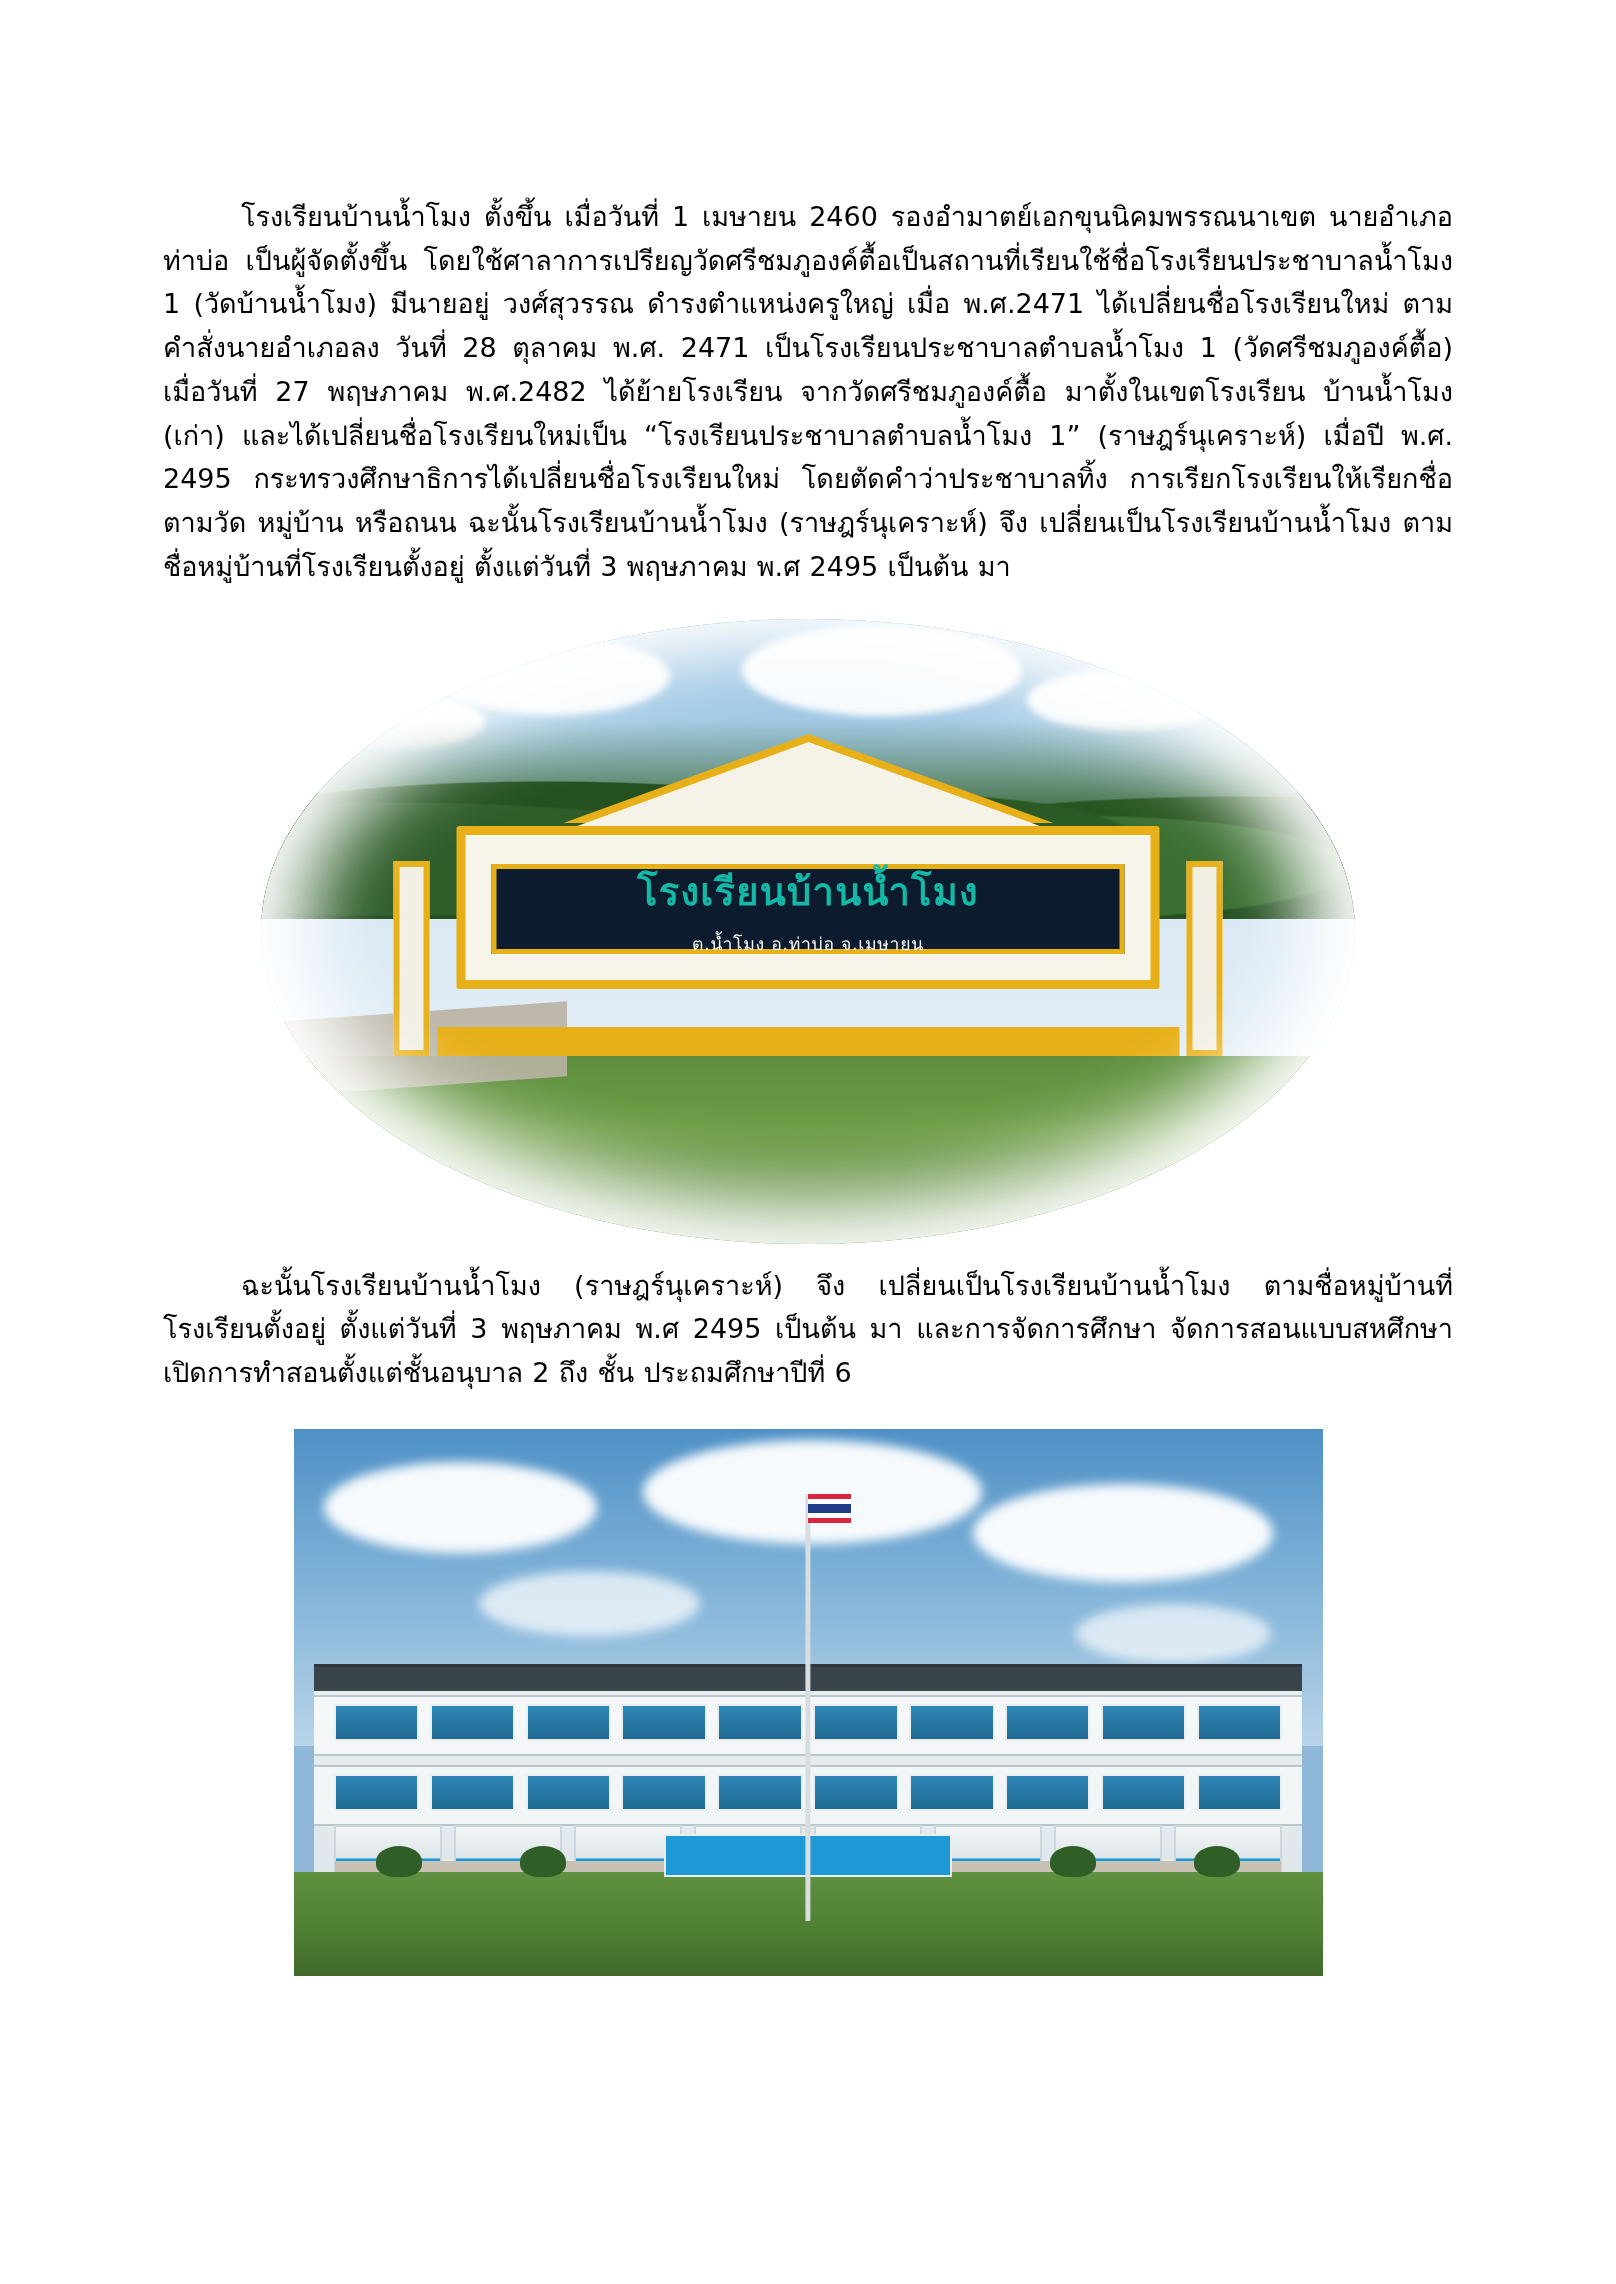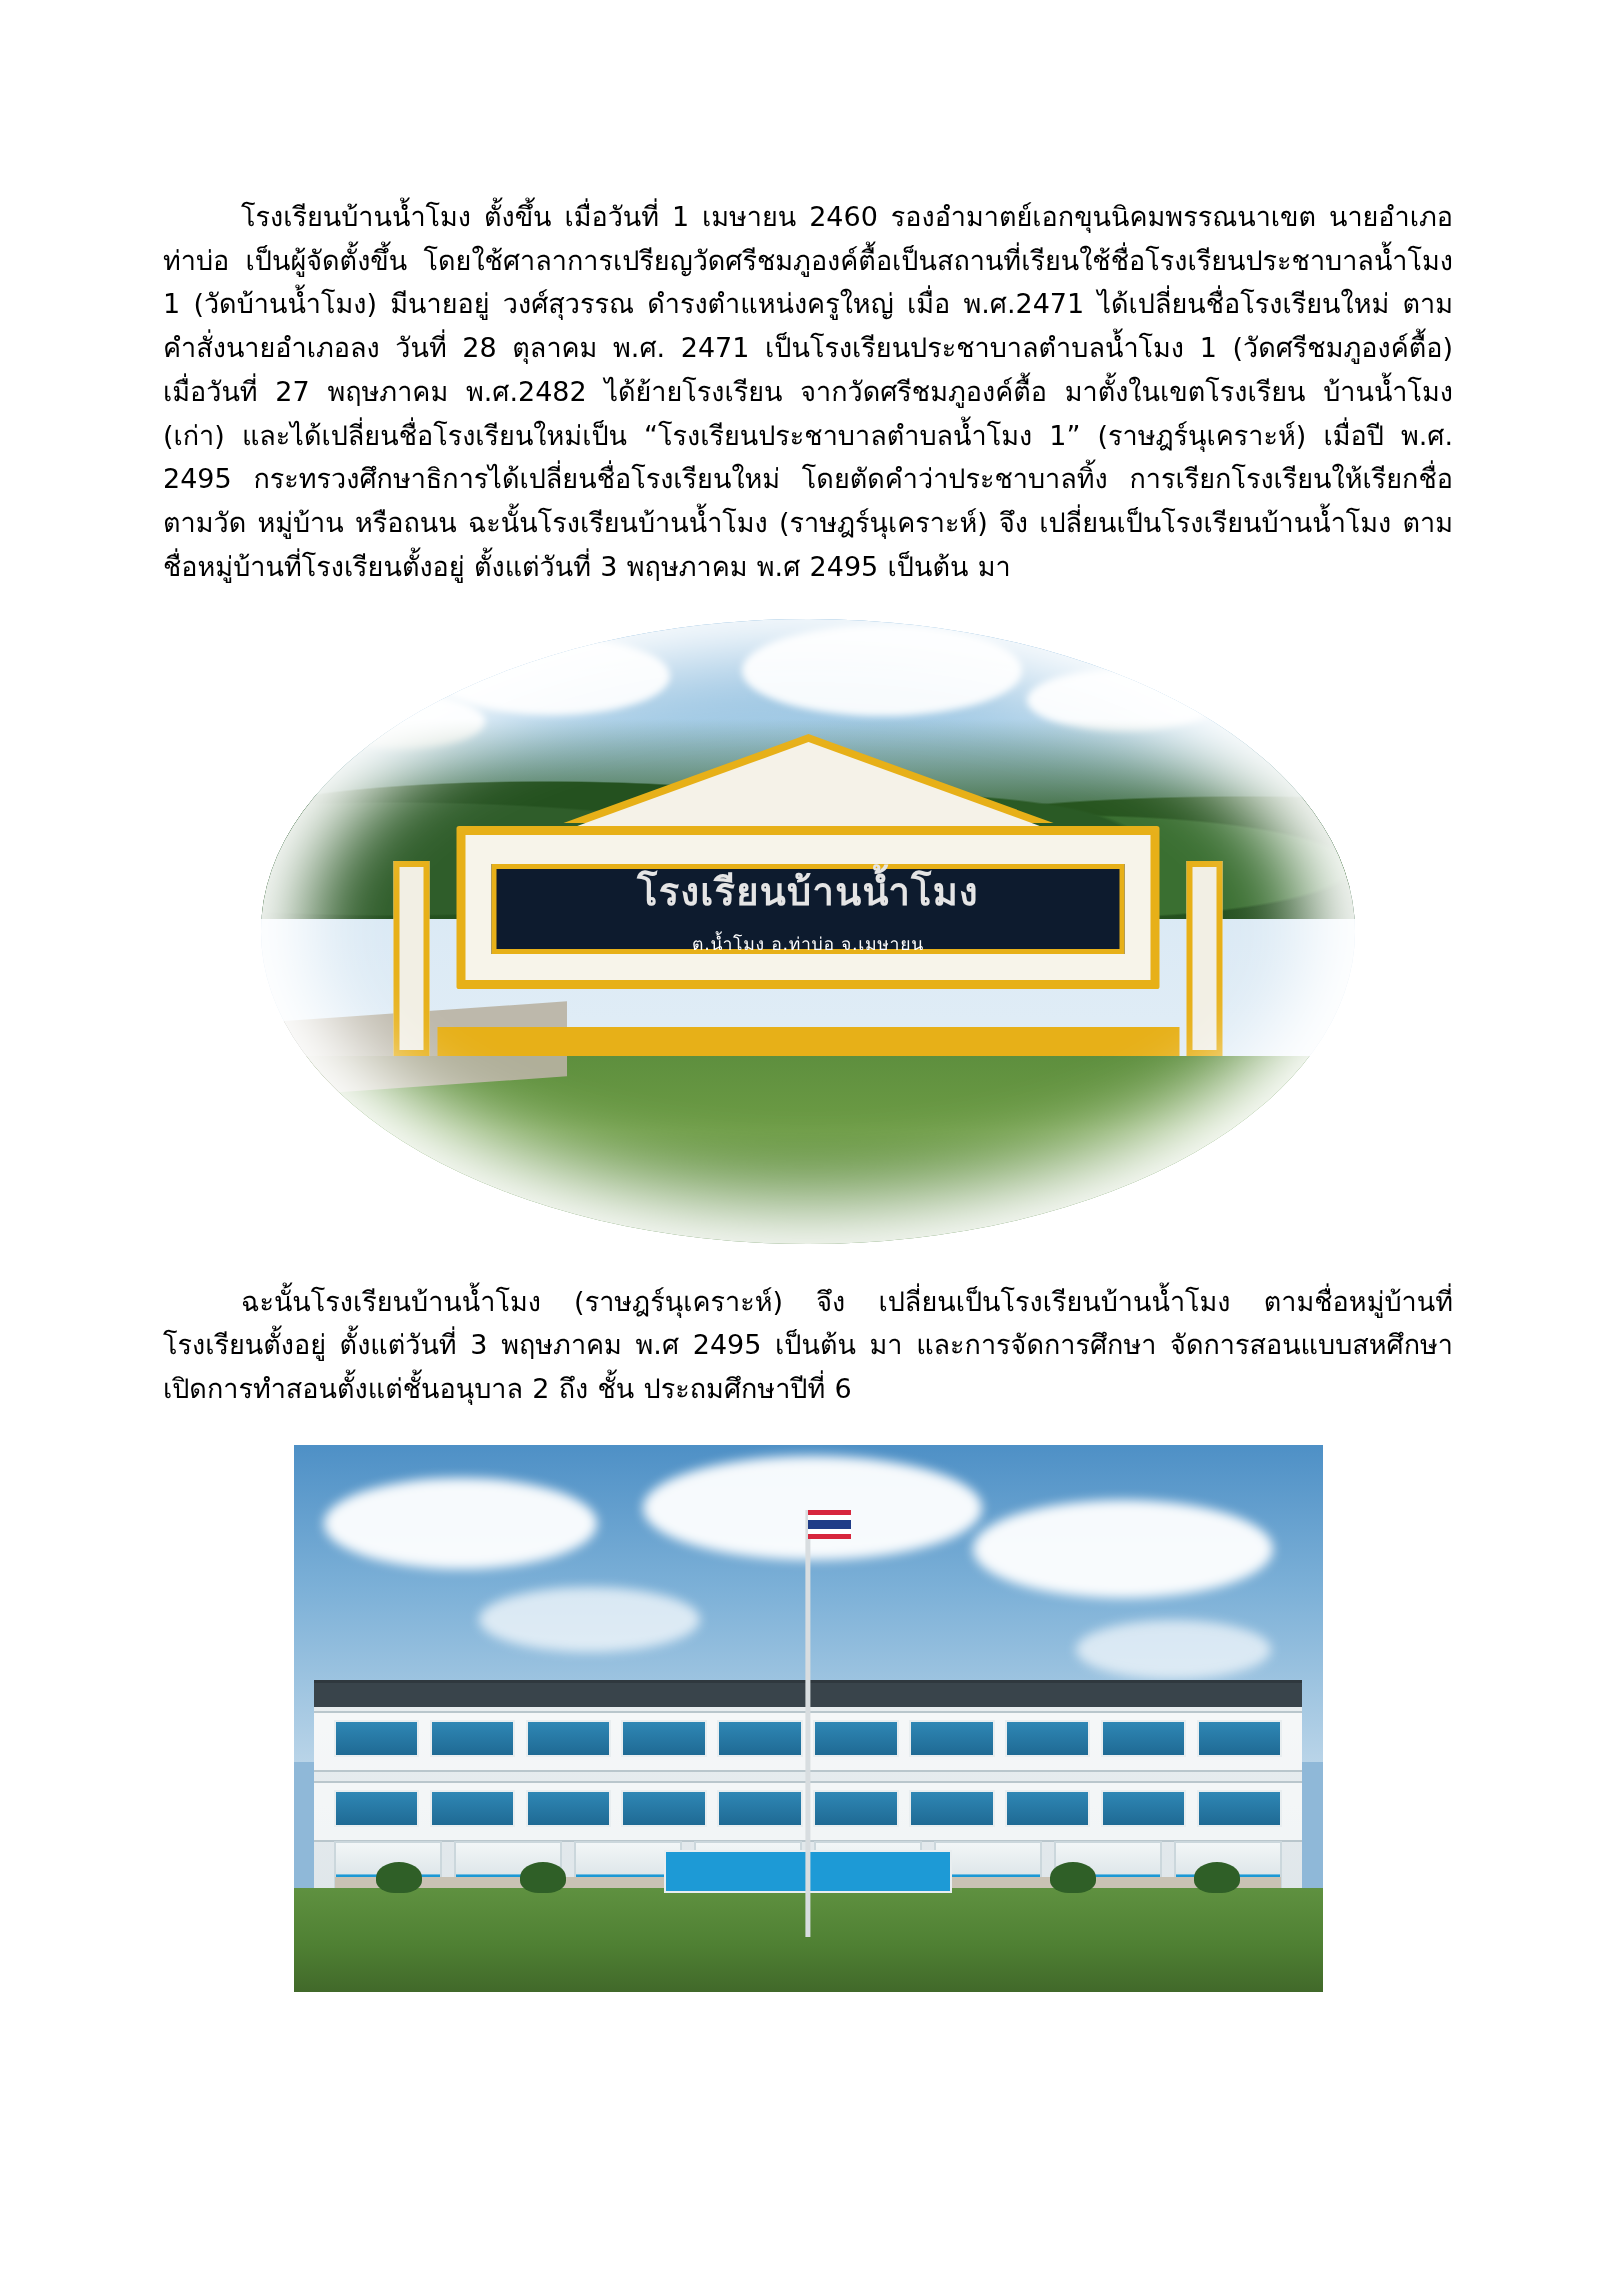--- a/index.html
+++ b/index.html
@@ -139,21 +139,21 @@
     right: 26px; bottom: 26px;
     background: #0d1b2e;
     border: 5.2px solid #e7b018;
     box-sizing: border-box;
     display: flex;
     flex-direction: column;
     align-items: center;
     justify-content: center;
   }
   .f1-title {
-    color: #e5e5e5;
+    color: #14b8a6;
     font-size: 38px;
     font-weight: bold;
     letter-spacing: 1.3px;
     white-space: nowrap;
   }
   .f1-sub {
     color: #ffffff;
     font-size: 17.6px;
     margin-top: 7.8px;
     white-space: nowrap;
@@ -343,21 +343,21 @@
               <div class="f1-sub">ต.น้ำโมง    อ.ท่าบ่อ    จ.เมษายน</div>
             </div>
           </div>
           <div class="f1-base"></div>
         </div>
       </div>
       <div class="f1-fade"></div>
     </div>
   </div>
 
-  <p class="body-text para" style="margin-top:36px;"><span class="indent"></span><span>ฉะนั้นโรงเรียนบ้านน้ำโมง (ราษฎร์นุเคราะห์) จึง เปลี่ยนเป็นโรงเรียนบ้านน้ำโมง ตามชื่อหมู่บ้านที่โรงเรียนตั้งอยู่ ตั้งแต่วันที่ 3 พฤษภาคม พ.ศ 2495 เป็นต้น มา และการจัดการศึกษา จัดการสอนแบบสหศึกษา เปิดการทำสอนตั้งแต่ชั้นอนุบาล 2 ถึง ชั้น ประถมศึกษาปีที่ 6</span></p>
+  <p class="body-text para" style="margin-top:20px;"><span class="indent"></span><span>ฉะนั้นโรงเรียนบ้านน้ำโมง (ราษฎร์นุเคราะห์) จึง เปลี่ยนเป็นโรงเรียนบ้านน้ำโมง ตามชื่อหมู่บ้านที่โรงเรียนตั้งอยู่ ตั้งแต่วันที่ 3 พฤษภาคม พ.ศ 2495 เป็นต้น มา และการจัดการศึกษา จัดการสอนแบบสหศึกษา เปิดการทำสอนตั้งแต่ชั้นอนุบาล 2 ถึง ชั้น ประถมศึกษาปีที่ 6</span></p>
 
   <div class="figure" style="margin-top:34px;">
     <div class="fig2-wrap">
       <div class="f2-sky"></div>
       <div class="f2-cloud f2-c1"></div>
       <div class="f2-cloud f2-c2"></div>
       <div class="f2-cloud f2-c3"></div>
       <div class="f2-cloud f2-c4"></div>
       <div class="f2-cloud f2-c5"></div>
 

